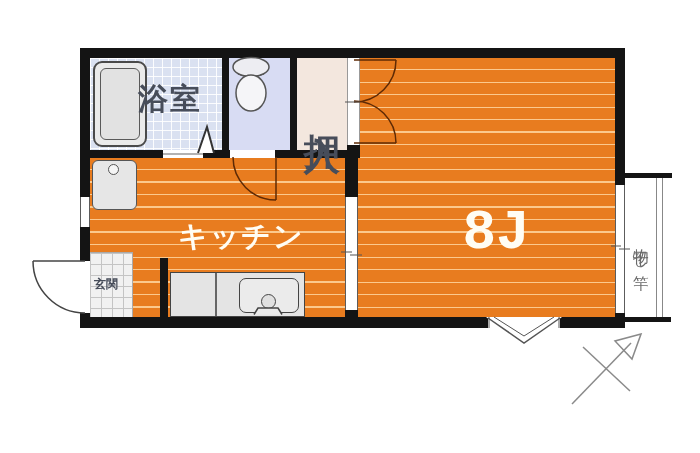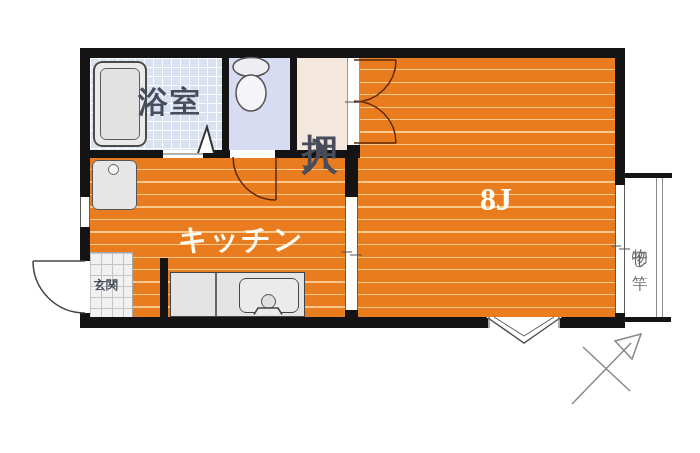--- a/index.html
+++ b/index.html
@@ -1,17 +1,17 @@
 <!DOCTYPE html>
 <html><head>
 <meta charset="utf-8">
 <style>
   html,body{margin:0;padding:0;background:#fff;}
   .plan{position:relative;width:700px;height:453px;background:#ffffff;overflow:hidden;
-        font-family:Liberation Serif, serif;}
+        font-family:Liberation Mono, monospace;}
   .abs{position:absolute;}
   
   .w{position:absolute;background:#141414;z-index:30;}
   
   .floor{position:absolute;z-index:10;}
   .orange{background:#e87c1f;
           background-image:repeating-linear-gradient(to bottom,
             rgba(255,255,255,0) 0px, rgba(255,255,255,0) 11px,
             rgba(255,214,160,.85) 11px, rgba(255,214,160,.85) 12.5px);}
   .bathtile{background:#dae1f1;
@@ -142,21 +142,21 @@
       <polygon points="641,334 615,341 632,359"></polygon>
     </g>
   </svg>
 
   <div class="lbl" style="left:138px;top:86px;font-size:30px;letter-spacing:2px">浴室</div>
 
 
   <div class="lbl vert" style="left:300px;top:66px;font-size:36px;height:84px;letter-spacing:3px">押入</div>
 
 
-  <div class="lbl light" style="left:430px;top:183px;width:132px;font-size:32px">8J</div>
+  <div class="lbl light" style="left:430px;top:204px;width:132px;font-size:56px">8J</div>
 
   <div class="lbl light" style="left:178px;top:224px;font-size:29px;letter-spacing:2px">キッチン</div>
 
   <div class="lbl" style="left:94px;top:279px;font-size:12px">玄関</div>
 
   <div class="lbl vert" style="left:631px;top:192px;font-size:16px;height:118px;font-weight:normal;color:#6a6a6a;letter-spacing:3px">物干し竿</div>
 
 </div>
 
 </body></html>

